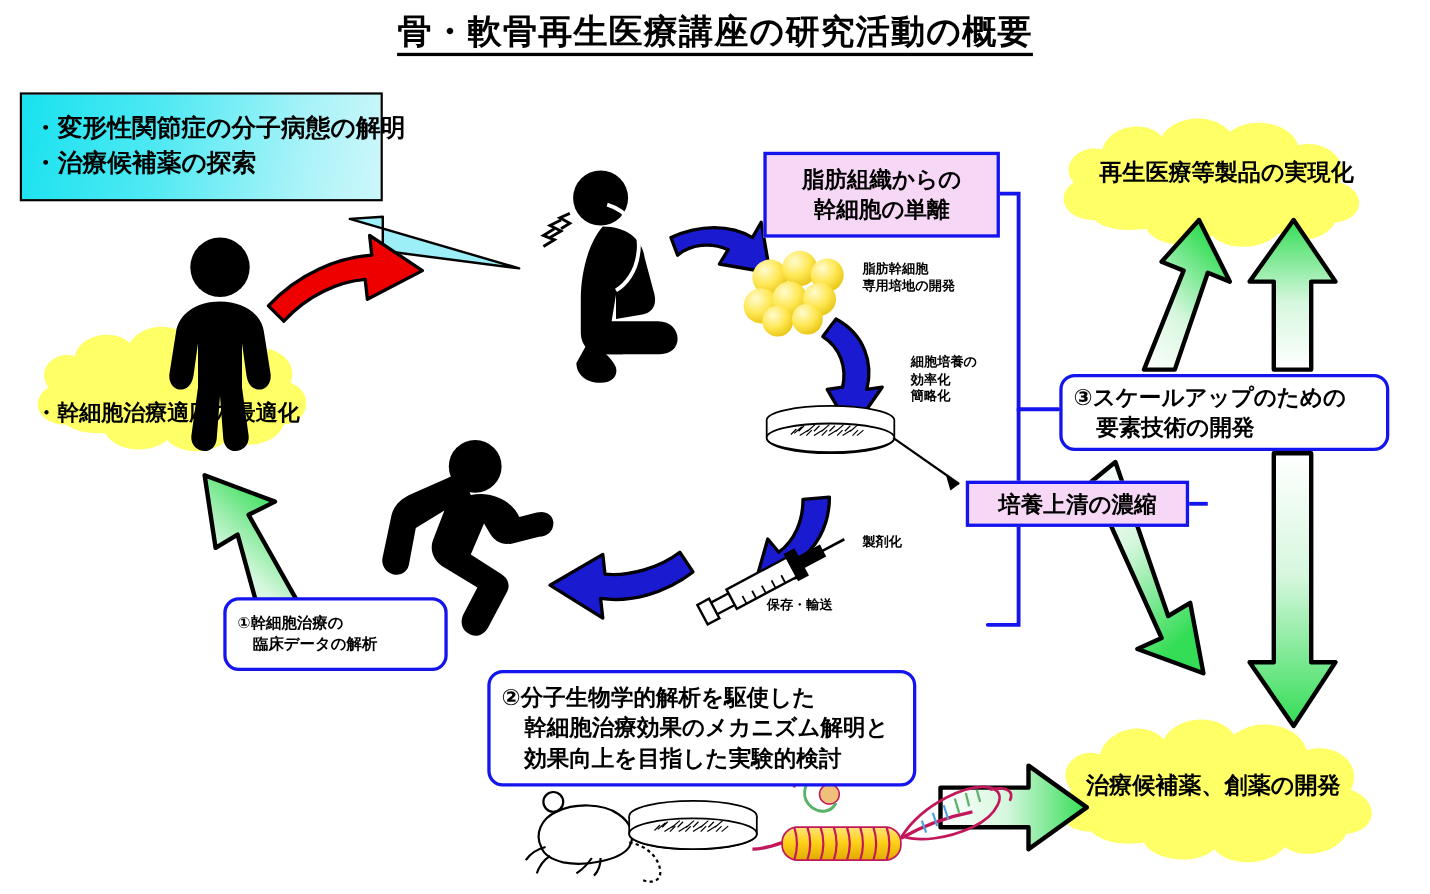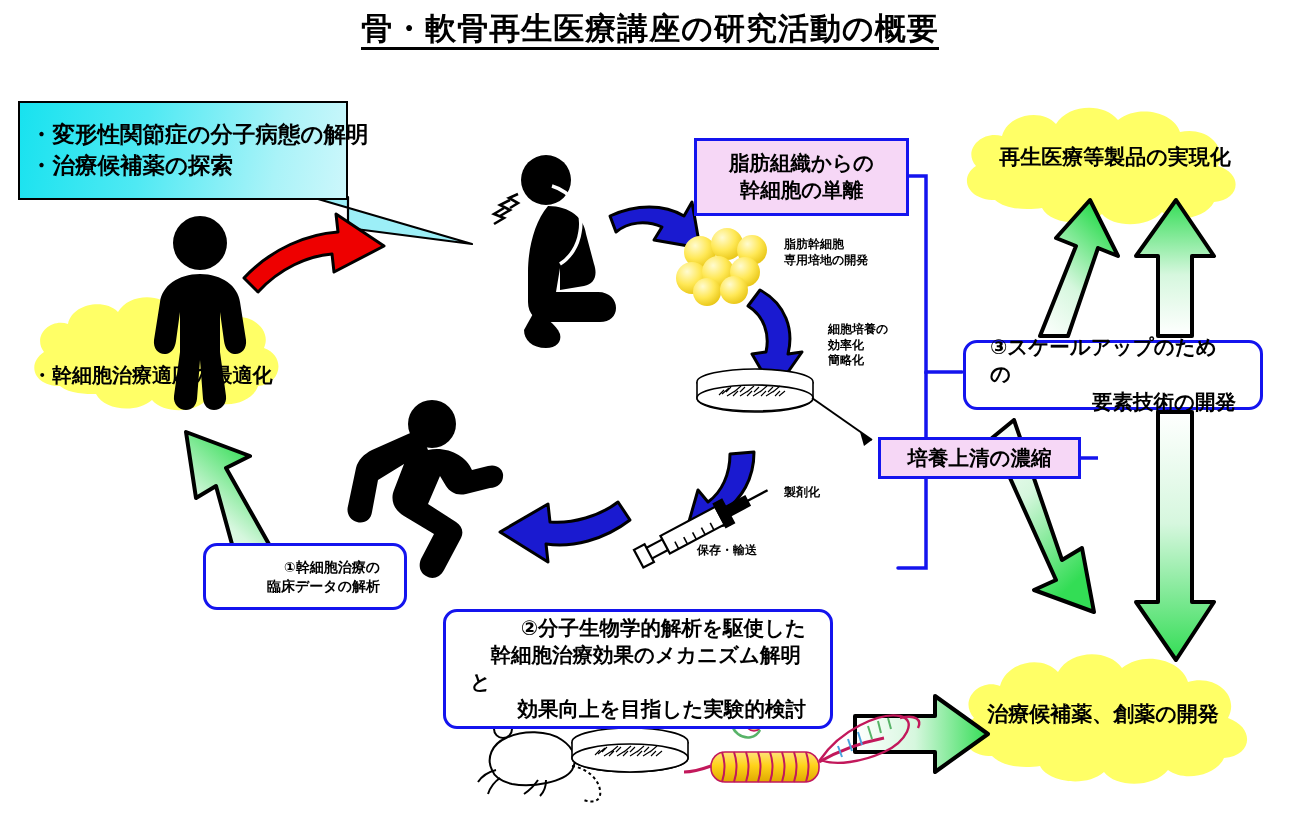--- a/index.html
+++ b/index.html
@@ -17,21 +17,21 @@
     left:0;top:8px;width:1300px;text-align:center;
     font-size:31px;font-weight:bold;letter-spacing:1px;
     z-index:30;
   }
   #page-title span{
     border-bottom:3px solid #000;padding-bottom:1px;
   }
 
   
   #cyan-callout{
-    left:18px;top:101px;width:330px;height:99px;
+    left:18px;top:84px;width:330px;height:99px;
     background:linear-gradient(100deg,#18e2ef 0%,#4fe9f3 38%,#aaf3f8 78%,#cdf7fb 100%);
     border:2px solid #000;box-sizing:border-box;
     z-index:22;display:flex;flex-direction:column;justify-content:center;
     padding:2px 10px 4px 10px;
   }
   #cyan-callout div{font-size:22.5px;font-weight:bold;line-height:1.34;white-space:nowrap;}
 
   
   .cloud-text{z-index:24;text-align:center;font-weight:bold;line-height:1.36;}
 
@@ -44,25 +44,25 @@
     background:#f6d7f6;border:3px solid #1414ee;box-sizing:border-box;
     display:flex;flex-direction:column;justify-content:center;align-items:center;
     font-weight:bold;z-index:25;
   }
   #box-isolation{left:694px;top:138px;width:215px;height:78px;font-size:20.5px;line-height:1.3;}
   #box-concentrate{left:878px;top:437px;width:203px;height:42px;font-size:20.5px;}
 
   .roundbox{
     background:#ffffff;border:3px solid #1414ee;border-radius:14px;box-sizing:border-box;
     display:flex;flex-direction:column;justify-content:center;
-    font-weight:bold;z-index:25;padding:3px 24px;align-items:flex-end;
+    font-weight:bold;z-index:25;padding:3px 10px;
   }
   #box-scaleup{left:963px;top:340px;width:300px;height:70px;font-size:20.5px;line-height:1.32;}
   #box-clinical{left:203px;top:543px;width:204px;height:67px;font-size:14px;line-height:1.3;}
-  #box-molecular{left:443px;top:609px;width:390px;height:120px;font-size:20.5px;line-height:1.33;}
+  #box-molecular{left:443px;top:609px;width:390px;height:106px;font-size:20.5px;line-height:1.33;}
 
   
   .plainlabel{z-index:24;font-weight:bold;font-size:12px;line-height:1.3;white-space:nowrap;}
   #lbl-medium{left:784px;top:237px;}
   #lbl-culture{left:828px;top:322px;}
   #lbl-formulate{left:784px;top:485px;}
   #lbl-storage{left:697px;top:543px;}
 </style>
 </head>
 <body>

